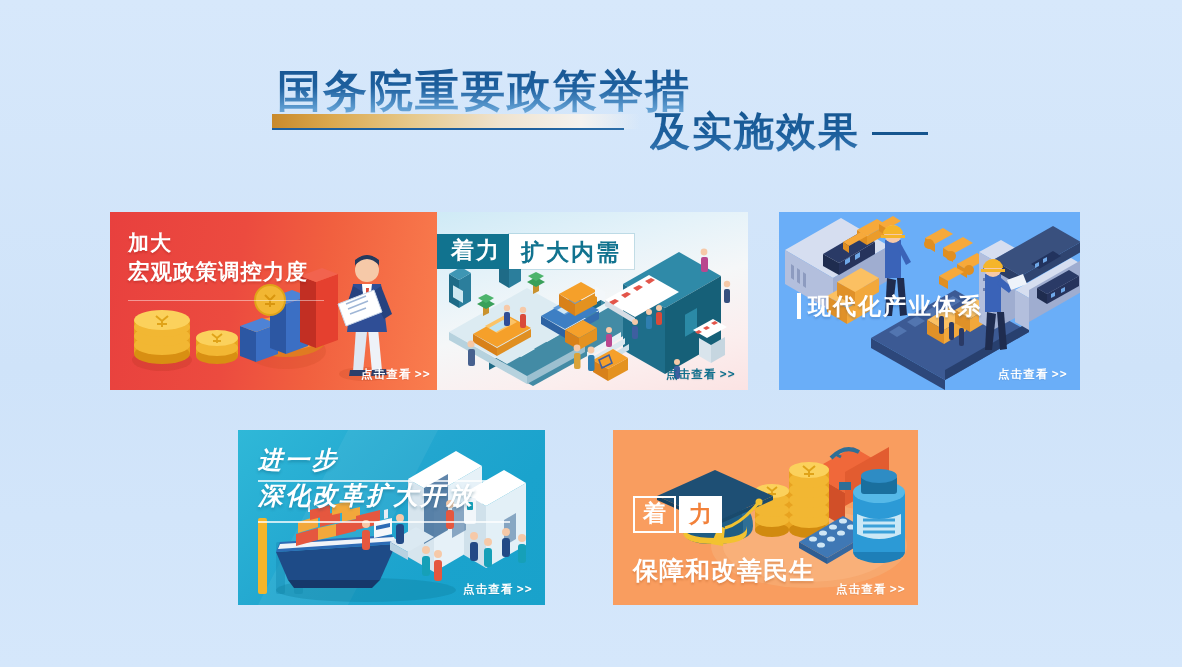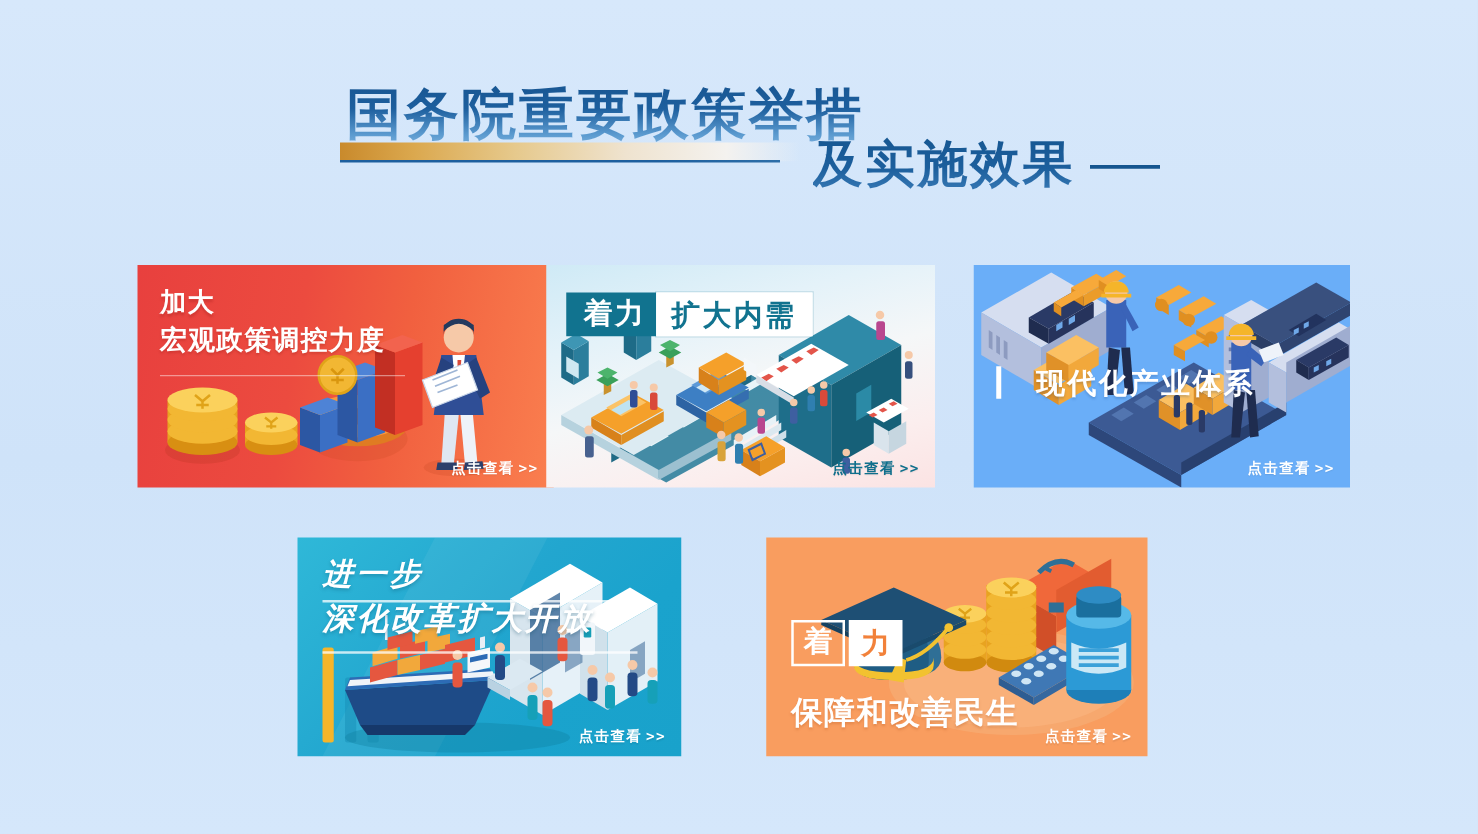--- a/index.html
+++ b/index.html
@@ -61,35 +61,35 @@
   #card1 .headline{left:18px;top:20px;}
   #card1 .hl-row{color:#fff;font-size:21px;letter-spacing:1px;
      text-shadow:0 2px 2px rgba(120,15,10,.22);}
   #card1 .hl-row.r1{font-size:21px;}
   #card1 .hl-row.r2{font-size:21.5px;margin-top:9px;}
   #card1 .divider{position:absolute;left:18px;top:88px;width:196px;height:1px;background:rgba(255,255,255,.45);}
 
   
   #card2{left:437px;top:212px;width:311px;height:178px;
     background:linear-gradient(165deg,#cfeaf6 0%,#e4f2f9 28%,#f5f7f8 52%,#fbeeee 78%,#fbe3e3 100%);}
-  #card2 .headline{left:0px;top:22px;display:flex;align-items:stretch;margin-left:16px;}
+  #card2 .headline{left:0px;top:22px;display:flex;align-items:stretch;}
   #card2 .blk-a{background:#11738f;color:#fff;font-size:23px;font-weight:bold;
      padding:5px 8px 6px 14px;letter-spacing:2px;line-height:1;}
   #card2 .blk-b{background:#ffffff;color:#11738f;font-size:23px;font-weight:bold;
      padding:5px 11px 3px 10px;letter-spacing:2px;line-height:1;
      border:2px solid #ffffff;box-shadow:0 0 0 1px rgba(17,115,143,.18);}
   #card2 .cta{color:#0f6f8c;}
 
   
   #card3{left:779px;top:212px;width:301px;height:178px;background:#6aaef8;}
   #card3 .headline{left:18px;top:72px;}
   #card3 .box-a{display:inline-block;background:#ffffff;color:#2f7fe0;
      font-size:22px;font-weight:bold;letter-spacing:2px;line-height:1;
      padding:5px 12px 6px 11px;border:2px solid #fff;}
-  #card3 .row-b{margin-top:9px;padding-left:28px;border-left:4px solid #ffffff;
+  #card3 .row-b{margin-top:9px;padding-left:7px;border-left:4px solid #ffffff;
      color:#ffffff;font-size:23px;font-weight:bold;letter-spacing:2px;line-height:1.15;
      text-shadow:0 2px 2px rgba(20,60,120,.22);}
 
   
   #card4{left:238px;top:430px;width:307px;height:175px;
     background:linear-gradient(135deg,#2fb8d8 0%,#22a6cf 45%,#1aa3cd 70%,#19a2cb 100%);}
   #card4 .headline{left:20px;top:18px;}
   #card4 .hl-row{color:#fff;text-shadow:0 2px 3px rgba(10,70,95,.3);}
   #card4 .r1{font-size:24px;letter-spacing:3px;font-style:italic;}
   #card4 .r2{font-size:25px;letter-spacing:2px;font-style:italic;margin-top:11px;}

